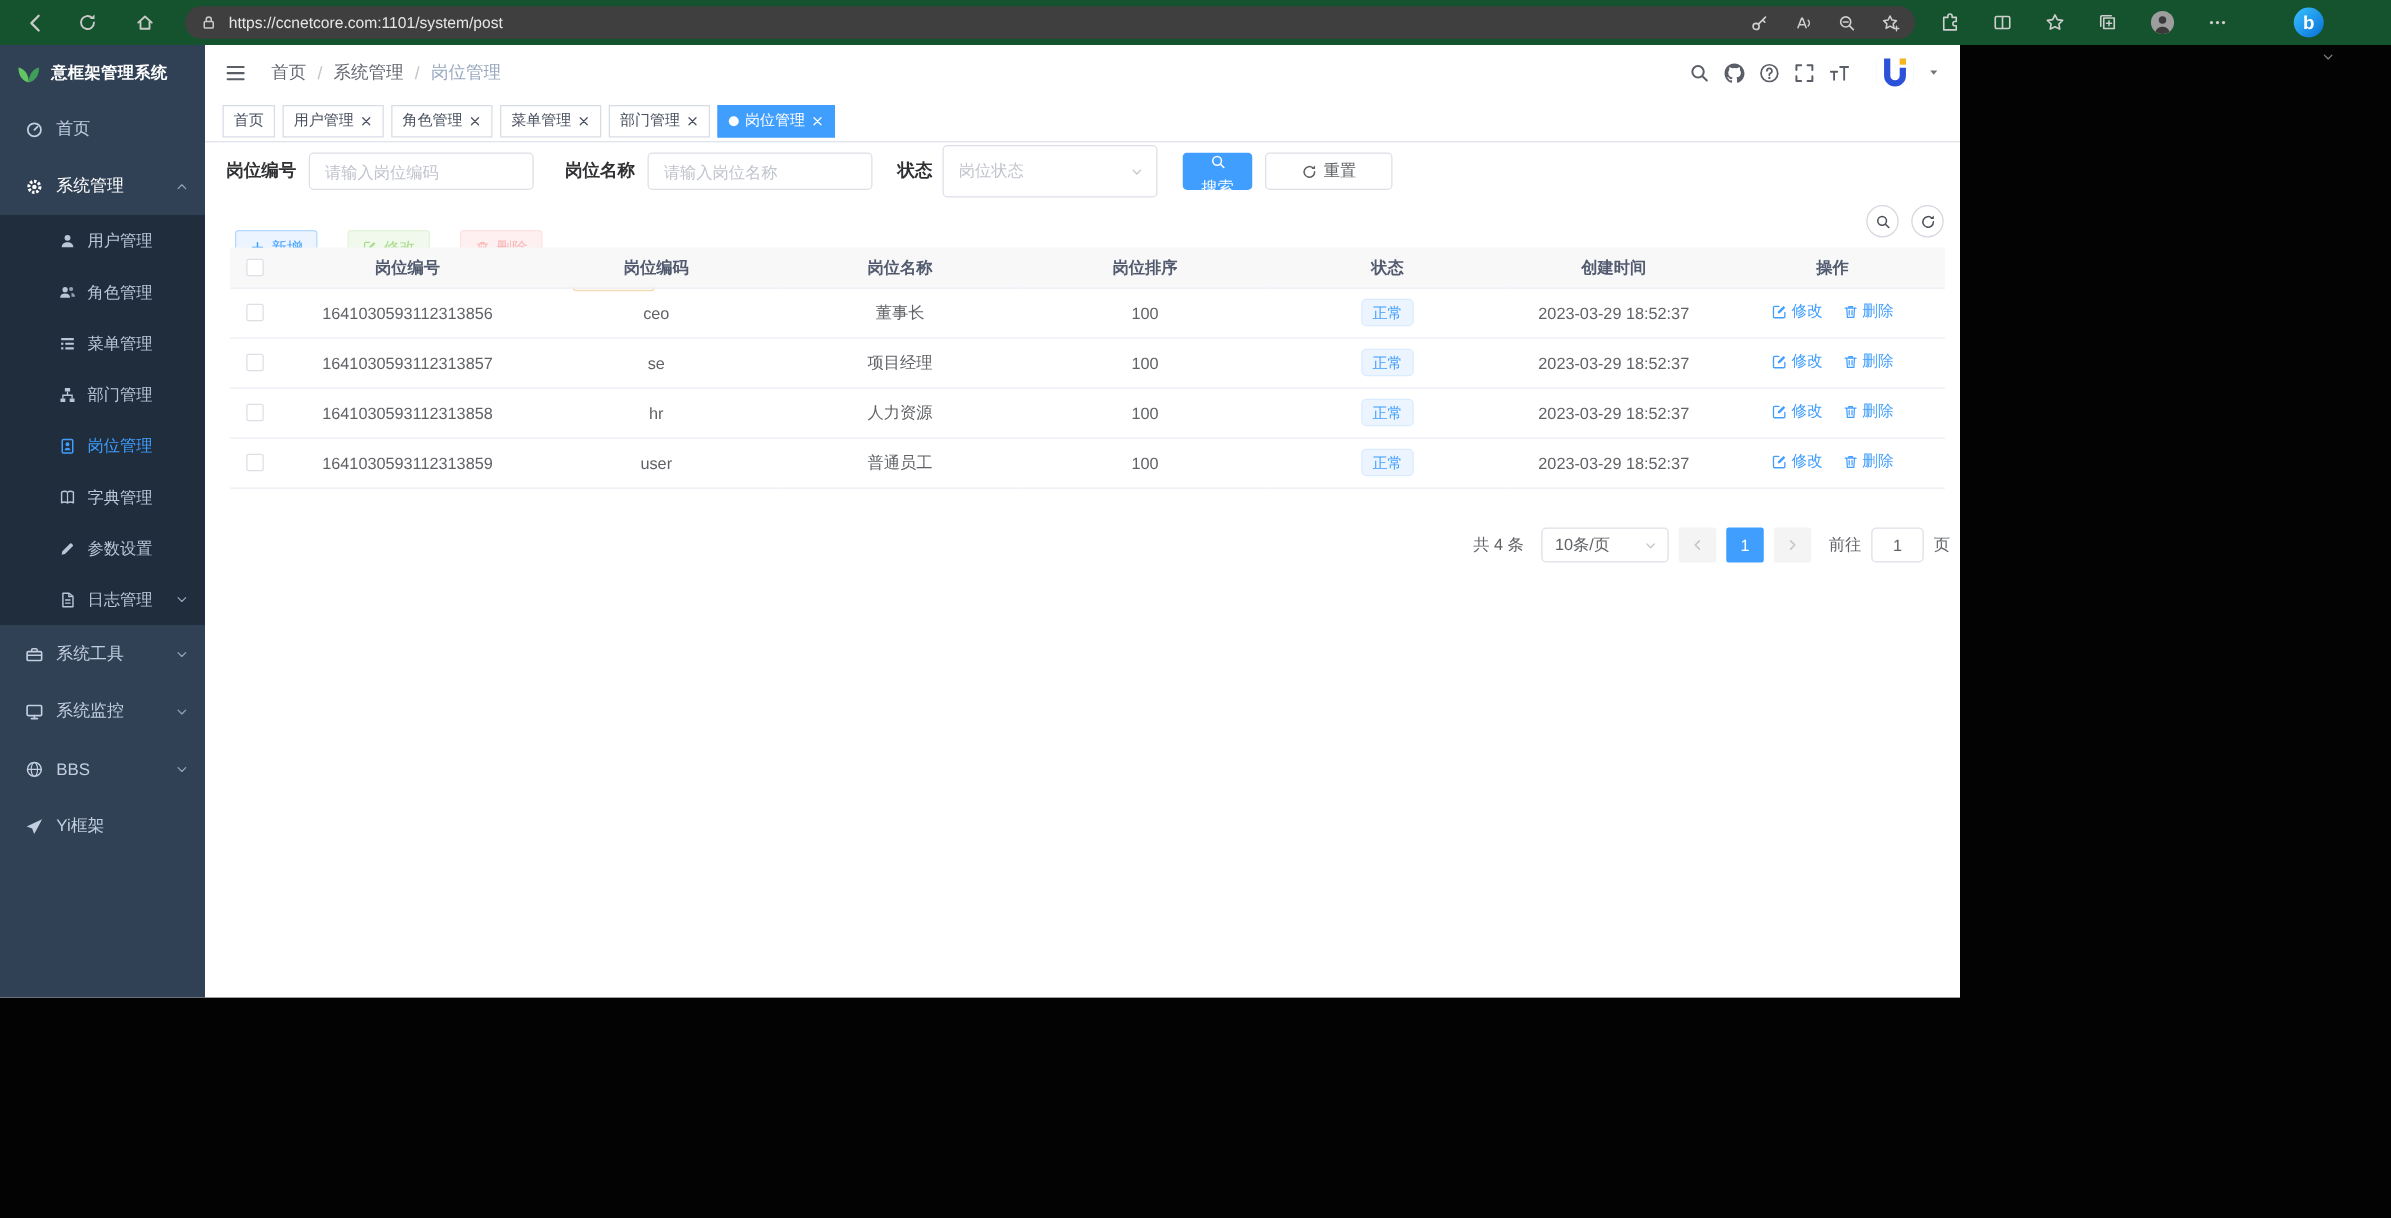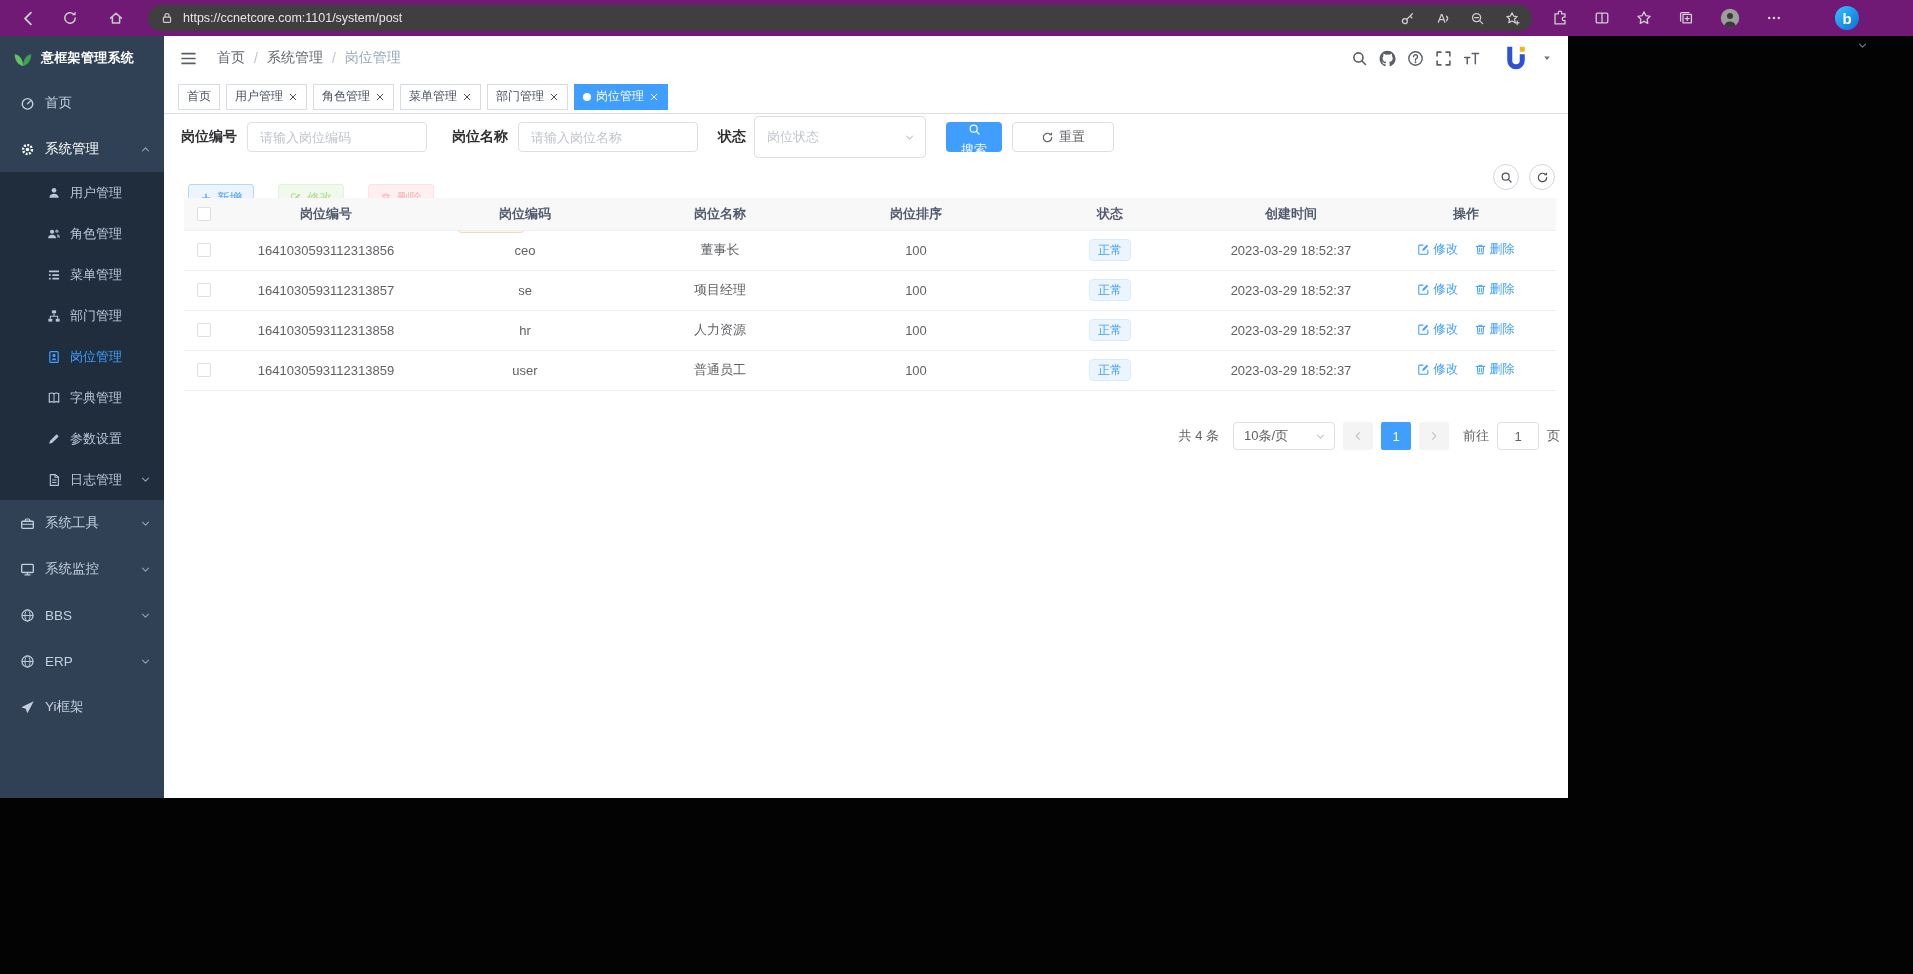--- a/index.html
+++ b/index.html
@@ -7,21 +7,21 @@
     width: 1913px; height: 974px; position: relative; overflow: hidden;
     background: #030303;
     font-family: "Liberation Sans", "DejaVu Sans", sans-serif;
   }
   svg { display: block; }
   .ic10{width:10px;height:10px} .ic11{width:11px;height:11px} .ic12{width:12px;height:12px}
   .ic13{width:13px;height:13px} .ic14{width:14px;height:14px} .ic15{width:15px;height:15px}
   .ic16{width:16px;height:16px} .ic17{width:17px;height:17px} .ic20{width:20px;height:20px}
 
   
-  .chrome { position:absolute; left:0; top:0; width:1913px; height:36px; background:#701a75; color:#c9c9c9; }
+  .chrome { position:absolute; left:0; top:0; width:1913px; height:36px; background:#14532d; color:#c9c9c9; }
   .cicon { position:absolute; top:50%; transform:translateY(-50%); width:28px; height:28px; border-radius:4px;
            display:flex; align-items:center; justify-content:center; cursor:pointer; }
   .url-pill { position:absolute; left:148px; top:5px; width:1384px; height:26px; border-radius:13px;
               background:#3f3f3f; display:flex; align-items:center; gap:9px; padding:0 12px; cursor:text; }
   .url-text { flex:1; font-size:12.5px; color:#e6e6e6; white-space:nowrap; overflow:hidden; }
   .pill-icons { display:flex; align-items:center; gap:20px; color:#cfcfcf; }
   .pill-icons span { cursor:pointer; }
   .chrome-right { position:absolute; left:1552px; top:0; height:36px; display:flex; align-items:center; gap:26px; color:#cfcfcf; }
   .chrome-right > span { cursor:pointer; }
   .bing { position:absolute; left:1834px; top:5px; width:26px; height:26px; cursor:pointer; }
@@ -536,33 +536,20 @@
           </svg>
         </span>
     </div>
     <div class="m-item">
       <span>
           <svg class="ic15">
             <use href="#i-globe"></use>
           </svg>
         </span>
       <span class="label">BBS</span>
-      <span class="m-chev">
-          <svg class="ic11">
-            <use href="#i-chevdown"></use>
-          </svg>
-        </span>
-    </div>
-    <div class="m-item">
-      <span>
-          <svg class="ic15">
-            <use href="#i-globe"></use>
-          </svg>
-        </span>
-      <span class="label">ERP</span>
       <span class="m-chev">
           <svg class="ic11">
             <use href="#i-chevdown"></use>
           </svg>
         </span>
     </div>
     <div class="m-item">
       <span>
           <svg class="ic15">
             <use href="#i-plane"></use>

